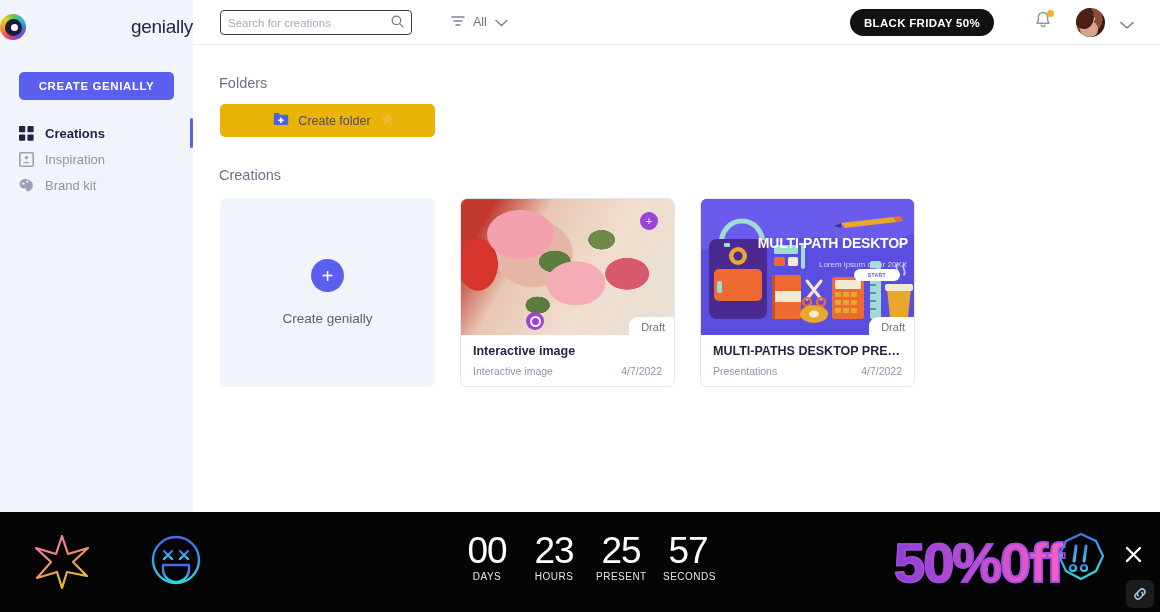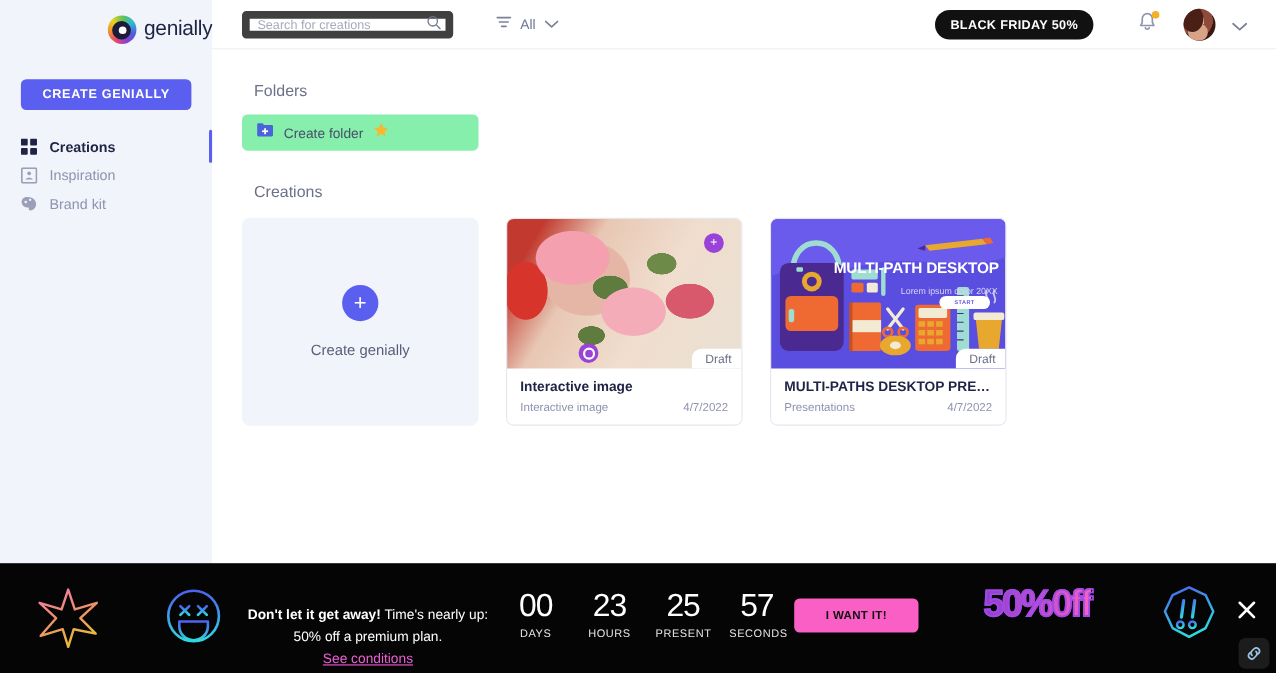--- a/index.html
+++ b/index.html
@@ -11,21 +11,21 @@
   }
   .app { position: relative; width: 1160px; height: 612px; }
 
   
   .sidebar {
     position: absolute; left: 0; top: 0;
     width: 193px; height: 612px;
     background: #f1f4fb;
   }
   .logo-row {
-    display: flex; align-items: center; justify-content: flex-end;
+    display: flex; align-items: center; justify-content: space-between;
     gap: 7px; height: 44px; margin-top: 5px;
   }
   .logo-mark {
     width: 26px; height: 26px; border-radius: 50%;
     background: conic-gradient(from 210deg,
       #e8476a, #f0922f, #e9d21f, #5fc35a, #33b6d8, #4a63d8, #8b3fd1, #e8476a);
     display: flex; align-items: center; justify-content: center;
     position: relative;
   }
   .logo-mark::after {
@@ -62,21 +62,21 @@
 
   
   .topbar {
     position: absolute; left: 193px; top: 0;
     width: 967px; height: 45px;
     background: #ffffff; border-bottom: 1px solid #e8eaf2;
   }
   .search-box {
     position: absolute; left: 27px; top: 10px;
     width: 192px; height: 25px;
-    border: 7px solid #404040; border-radius: 4px; background: #fff;
+    border: 1px solid #404040; border-radius: 4px; background: #fff;
     display: flex; align-items: center; padding: 0 7px;
   }
   .search-box input {
     flex: 1; border: none; outline: none; font-size: 11.5px;
     color: #6f7490; font-family: "Liberation Sans", sans-serif;
     background: transparent;
   }
   .search-box input::placeholder { color: #a6aabd; }
   .filter-group {
     position: absolute; left: 258px; top: 13px;
@@ -113,28 +113,29 @@
   }
   .chev-acct { position: absolute; right: 26px; top: 16px; cursor: pointer; }
 
   
   .main {
     position: absolute; left: 193px; top: 45px;
     width: 967px; height: 467px;
     background: #ffffff; overflow: hidden;
   }
   .section-title {
-    font-size: 14.5px; color: #6c7188; margin-left: 38px;
+    font-size: 14.5px; color: #6c7188; margin-left: 26px;
   }
   .folders-title { margin-top: 30px; }
   .create-folder {
     margin: 13px 0 0 27px; width: 215px; height: 33px;
-    background: #86efac; border-radius: 5px;
+    background: #eab308; border-radius: 5px;
     display: flex; align-items: center; gap: 9px; padding-left: 13px;
     cursor: pointer;
+    justify-content: center;
   }
   .cf-label { font-size: 12.5px; color: #4a4f69; }
   .creations-title { margin-top: 30px; }
 
   .cards {
     display: flex; gap: 25px; margin: 15px 0 0 27px;
   }
   .card {
     width: 215px; height: 189px; border-radius: 7px; position: relative;
   }
@@ -230,32 +231,32 @@
   .promo-text b { font-weight: bold; }
   .promo-link {
     color: #ef5fd8; text-decoration: underline; cursor: pointer;
     font-size: 12.5px;
   }
   .countdown {
     position: absolute; left: 462px; top: 533px;
     display: flex; gap: 17px;
   }
   .cd-unit { text-align: center; width: 50px; }
-  .cd-num { font-size: 29px; line-height: 32px; letter-spacing: -1px; }
+  .cd-num { font-size: 37px; line-height: 32px; letter-spacing: -1px; }
   .cd-lbl { font-size: 10px; letter-spacing: 0.5px; color: #e6e6e6; margin-top: 4px; }
   .want-btn {
     position: absolute; left: 722px; top: 542px;
     width: 113px; height: 31px; border: none; border-radius: 5px;
     background: #f95fc4; color: #111; cursor: pointer;
     font-size: 10.5px; font-weight: bold; letter-spacing: 0.3px;
     font-family: "Liberation Sans", sans-serif;
   }
   .off-text {
     position: absolute; left: 894px; top: 528px;
-    font-size: 34px; font-weight: bold; letter-spacing: -2px;
+    font-size: 56px; font-weight: bold; letter-spacing: -2px;
     color: transparent;
     -webkit-text-stroke: 1.6px #a14ae8;
     background: linear-gradient(90deg, #8b3fd1, #f95fc4);
     -webkit-background-clip: text; background-clip: text;
   }
   .bang-ico { position: absolute; left: 1055px; top: 530px; }
   .close-x {
     position: absolute; right: 16px; top: 31px;
     width: 22px; height: 22px; cursor: pointer;
     display: flex; align-items: center; justify-content: center;
@@ -517,45 +518,40 @@
             <line x1="38" y1="17" x2="30" y2="25"></line>
         </g>
         <path d="M13 31h26v4a13 13 0 0 1-26 0z" fill="none" stroke="url(#gFace)" stroke-width="2.4" stroke-linejoin="round"></path>
         <g stroke="url(#gFace)" stroke-width="2">
             <line x1="21" y1="31" x2="21" y2="38"></line>
             <line x1="31" y1="31" x2="31" y2="38"></line>
           </g>
       </svg>
     </span>
 
-    <div class="promo-text">
-      <b>Don't let it get away!</b><span> Time's nearly up: 50% off a premium plan.</span>
-      <div><a class="promo-link">See conditions</a></div>
-    </div>
 
     <div class="countdown" style="position:absolute;left:462px;top:23px;">
       <div class="cd-unit">
         <div class="cd-num">00</div>
         <div class="cd-lbl">DAYS</div>
       </div>
       <div class="cd-unit">
         <div class="cd-num">23</div>
         <div class="cd-lbl">HOURS</div>
       </div>
       <div class="cd-unit">
         <div class="cd-num">25</div>
         <div class="cd-lbl">PRESENT</div>
       </div>
       <div class="cd-unit">
         <div class="cd-num">57</div>
         <div class="cd-lbl">SECONDS</div>
       </div>
     </div>
 
-    <button class="want-btn" style="top:32px;">I WANT IT!</button>
 
     <div class="off-text" style="top:18px;">50%0ff</div>
 
     <span class="bang-ico" style="top:20px;">
       <svg width="52" height="52" viewBox="0 0 52 52">
         <defs>
             <linearGradient id="gBang" x1="0" y1="0" x2="0.3" y2="1">
           <stop offset="0%" stop-color="#4a63f0"></stop>
               <stop offset="100%" stop-color="#2fd8e0"></stop>
         </linearGradient>

